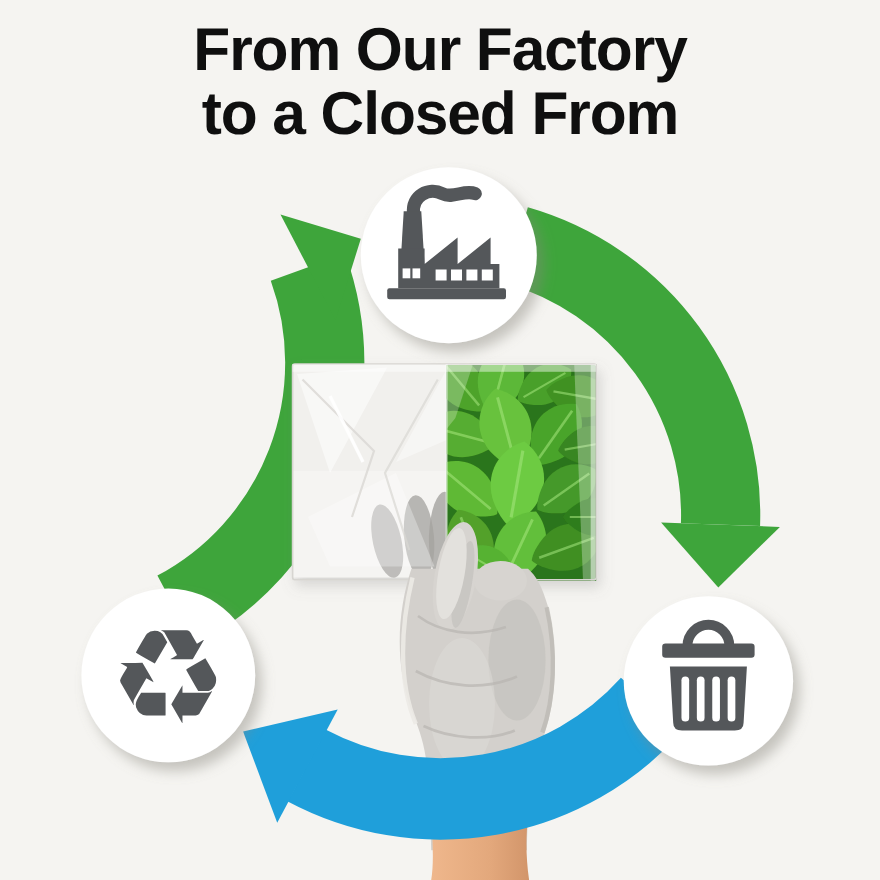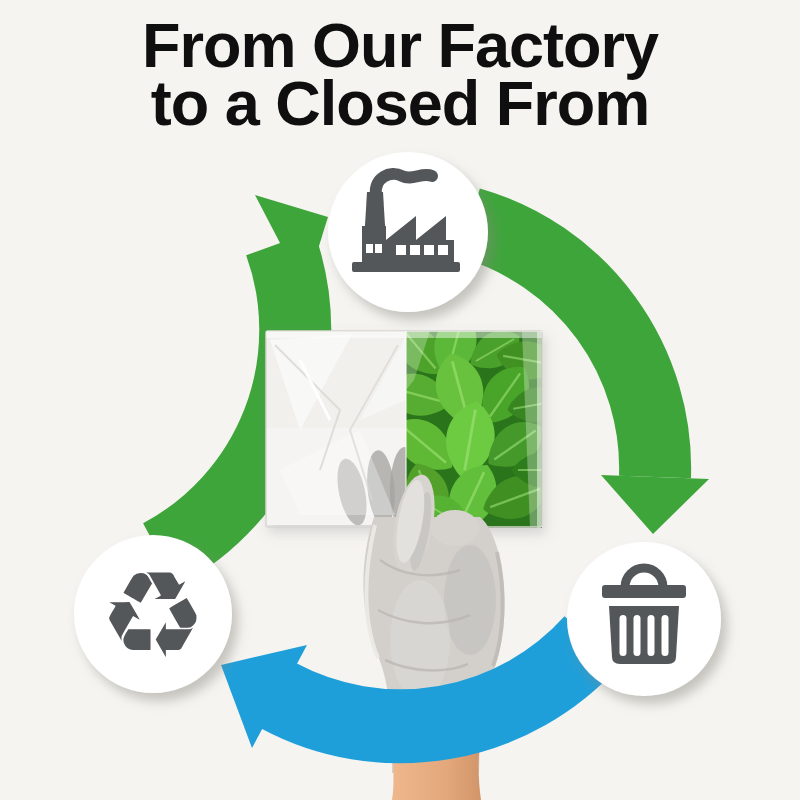--- a/index.html
+++ b/index.html
@@ -1,19 +1,19 @@
 <!DOCTYPE html>
 <html><head>
 <meta charset="utf-8">
 <style>
   html,body{margin:0;padding:0;}
   body{font-family:"Liberation Sans","DejaVu Sans",sans-serif;}
   #stage{position:relative;width:800px;height:800px;background:#f5f4f1;overflow:hidden;}
   .title{position:absolute;top:16px;left:0;width:800px;text-align:center;z-index:2;
-         font-weight:700;font-size:63px;line-height:58px;letter-spacing:-1px;color:#0f0f0f;}
+         font-weight:700;font-size:55px;line-height:58px;letter-spacing:-1px;color:#0f0f0f;}
   svg{position:absolute;inset:0;display:block;}
 </style>
 </head>
 <body>
 
 <div id="stage">
 
   <div class="title">
     <div>From Our Factory</div>
     <div>to a Closed From</div>

